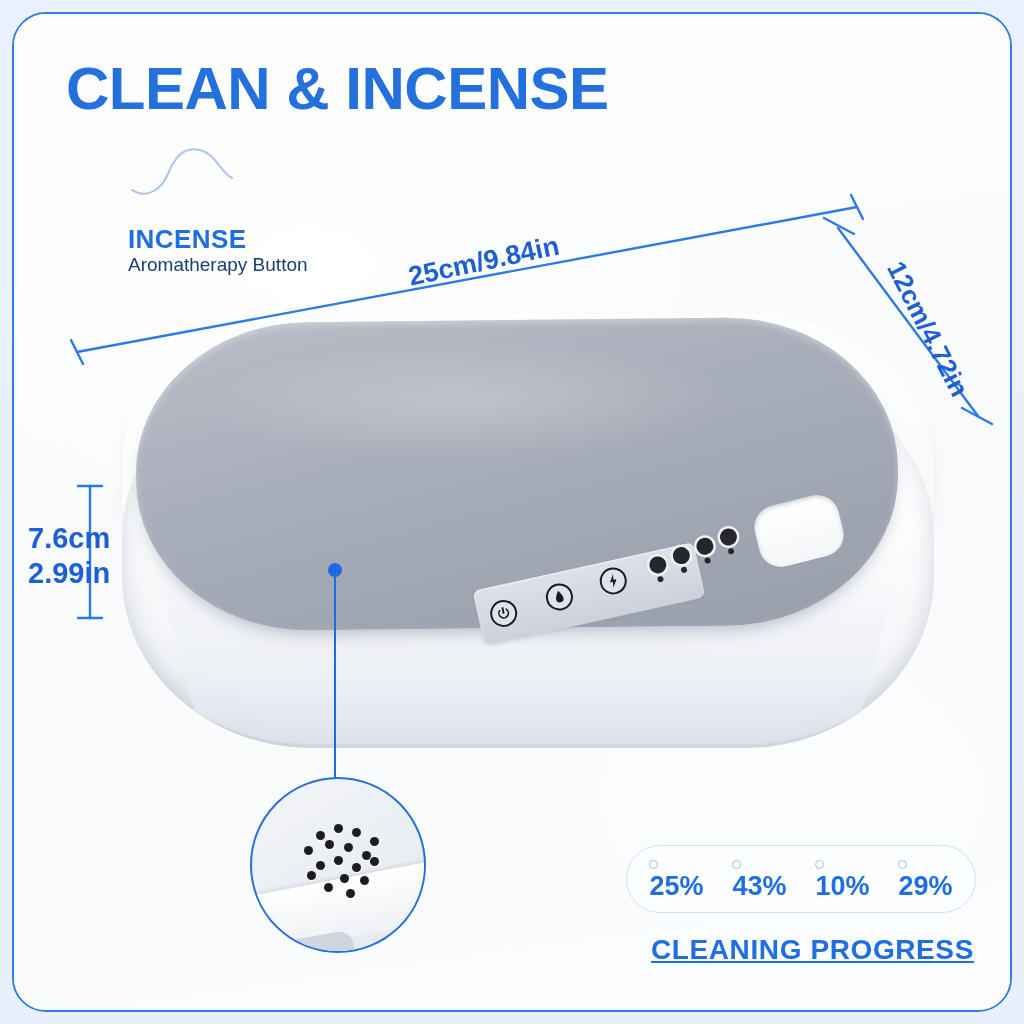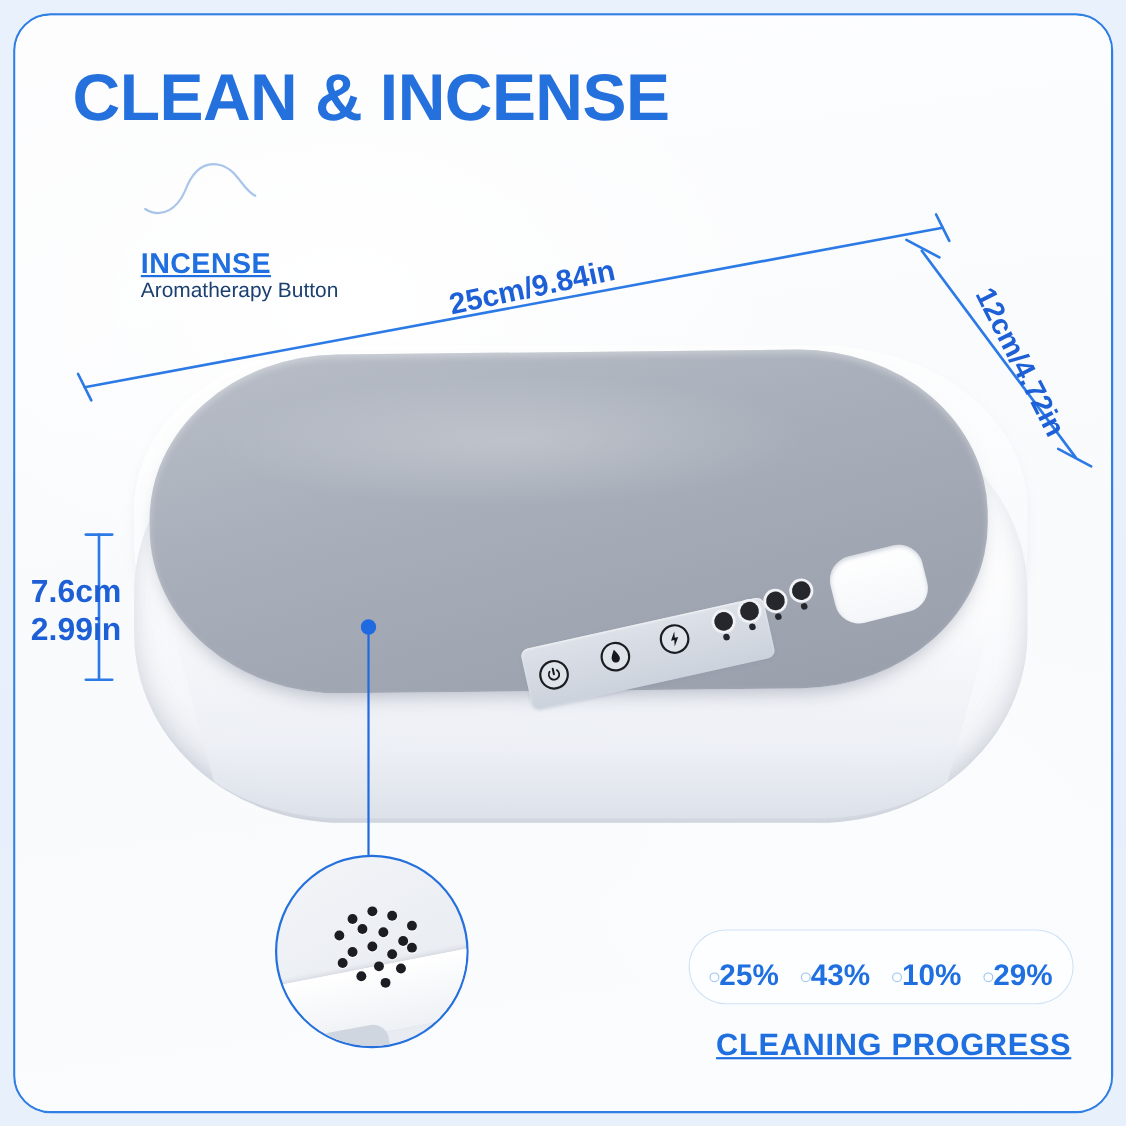--- a/index.html
+++ b/index.html
@@ -60,21 +60,20 @@
   .c2 { left: 56px; top: 208px; width: 52px; height: 52px; }
 
   
   .incense-title {
     position: absolute;
     left: 114px; top: 210px;
     font-size: 26px; font-weight: bold;
     color: #1f6fe0;
     letter-spacing: 0.4px;
     z-index: 8;
-    text-decoration: underline;
   }
   .incense-sub {
     position: absolute;
     left: 114px; top: 240px;
     font-size: 19px;
     color: #1b3f70;
     z-index: 8;
   }
 
   
@@ -118,21 +117,21 @@
     border-radius: 34px;
     background: #fdfeff;
     display: flex;
     align-items: flex-end;
     justify-content: space-around;
     padding: 0 8px 4px 8px;
     z-index: 9;
   }
   .prog-step {
     position: relative;
-    display: flex; flex-direction: row; align-items: center;
+    display: flex; flex-direction: column; align-items: flex-start;
   }
   .prog-dot {
     width: 9px; height: 9px;
     border: 1.4px solid #9ec4ee;
     border-radius: 50%;
     margin-bottom: 4px;
   }
   .prog-label {
     font-size: 27px; font-weight: bold; color: #1f6fe0;
     line-height: 1;

